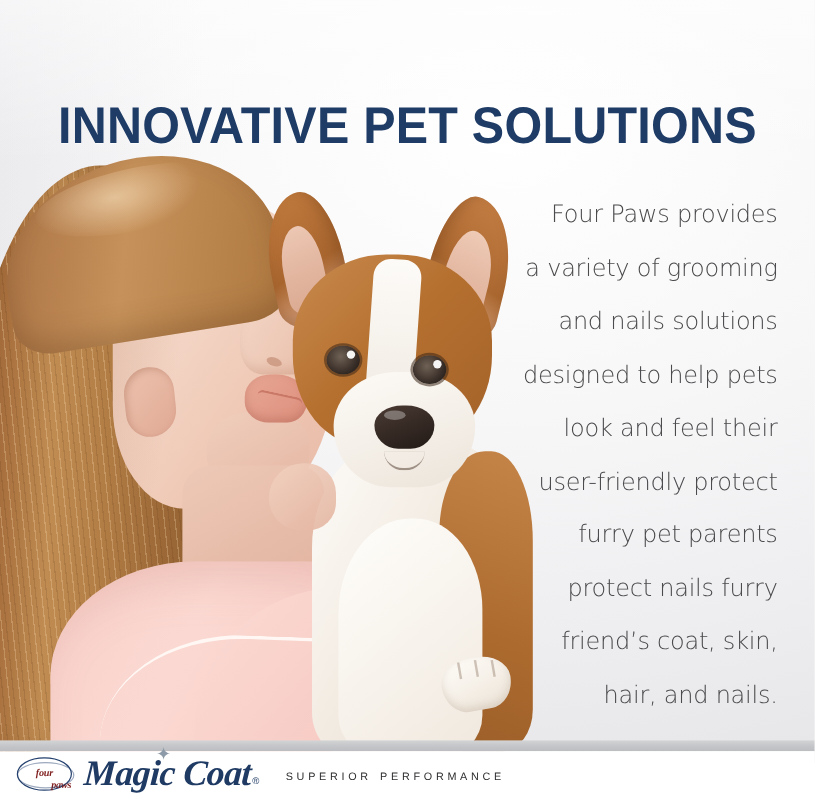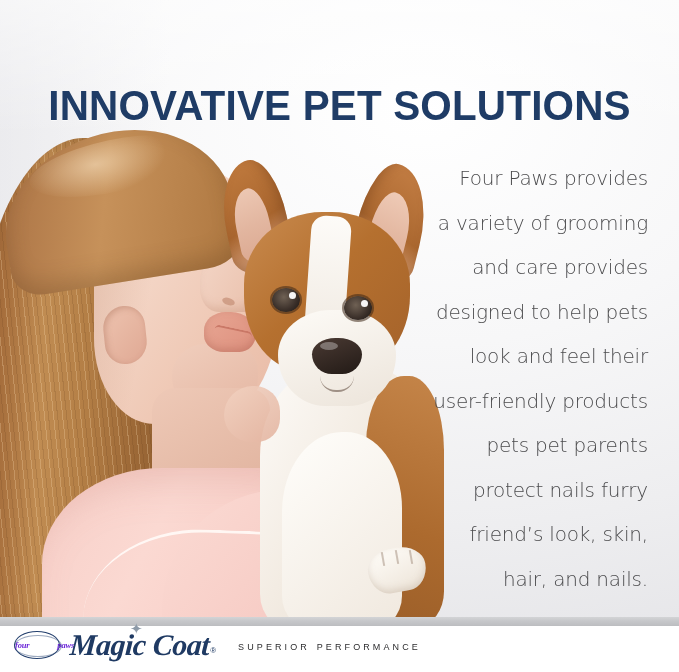--- a/index.html
+++ b/index.html
@@ -279,22 +279,22 @@
     position:absolute;left:0;top:626px;width:679px;height:46px;
     background:#ffffff;
   }
   .logo-row{
     position:absolute;left:14px;top:630px;
     display:flex;align-items:center;gap:10px;
   }
   .fp-badge{
     position:relative;width:44px;height:26px;
     border:1.6px solid #24406e;border-radius:50%;
-    display:flex;flex-direction:row;align-items:center;justify-content:space-between;
-    color:#6d28d9;line-height:1;
+    display:flex;flex-direction:column;align-items:center;justify-content:flex-end;
+    color:#7f1d1d;line-height:1;
   }
   .fp-badge .fp1{
     font-family:"Liberation Serif","DejaVu Serif",serif;
     font-style:italic;font-size:8.5px;font-weight:700;letter-spacing:-.2px;
   }
   .fp-badge .fp2{
     font-family:"Liberation Serif","DejaVu Serif",serif;
     font-style:italic;font-size:8.5px;font-weight:700;letter-spacing:-.2px;margin-top:1px;margin-left:28px;
   }
   .fp-badge:before{
@@ -388,27 +388,27 @@
     <div class="pup-toe" style="left:180px;top:390px;"></div>
     <div class="pup-toe" style="left:194px;top:390px;"></div>
     <div class="hand"></div>
   </div>
 
   <h1 class="headline">INNOVATIVE PET SOLUTIONS</h1>
 
   <div class="body-copy">
     <span class="ln">Four Paws provides</span>
     <span class="ln">a variety of grooming</span>
-    <span class="ln">and care provides</span>
+    <span class="ln">and nails solutions</span>
     <span class="ln">designed to help pets</span>
     <span class="ln">look and feel their</span>
-    <span class="ln">user-friendly products</span>
-    <span class="ln">pets pet parents</span>
+    <span class="ln">user-friendly protect</span>
+    <span class="ln">furry pet parents</span>
     <span class="ln">protect nails furry</span>
-    <span class="ln">friend’s look, skin,</span>
+    <span class="ln">friend’s coat, skin,</span>
     <span class="ln">hair, and nails.</span>
   </div>
 
   <div class="divider"></div>
   <div class="footer"></div>
 
   <div class="logo-row">
 
     <div class="fp-badge">
       <span class="fp1">four</span>

